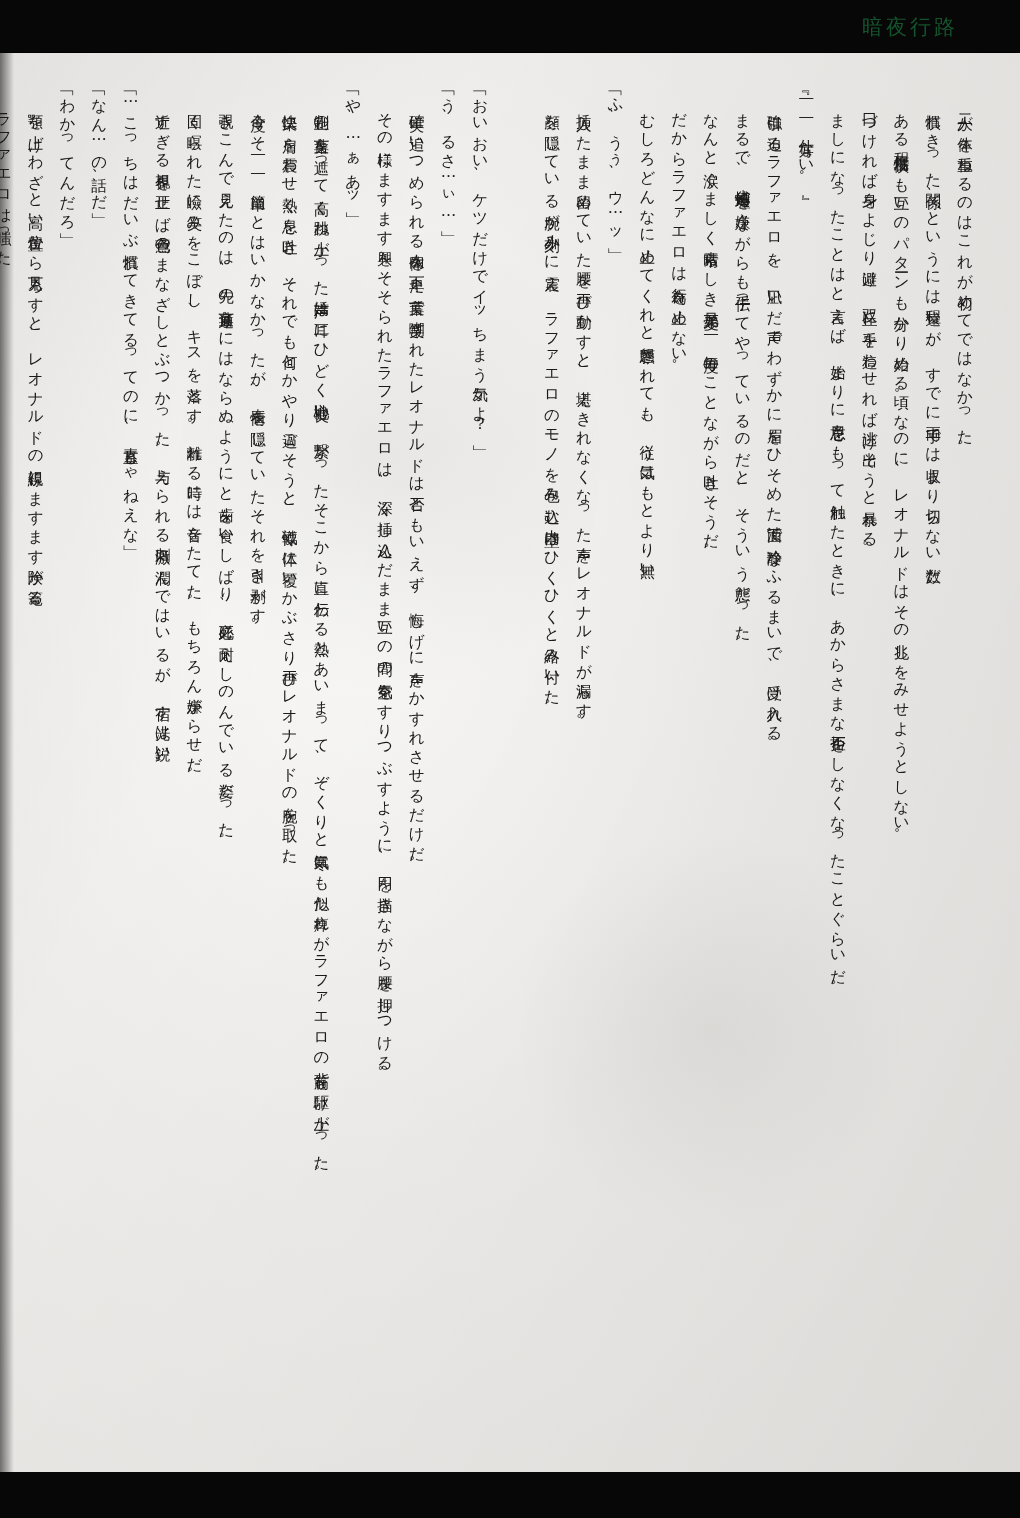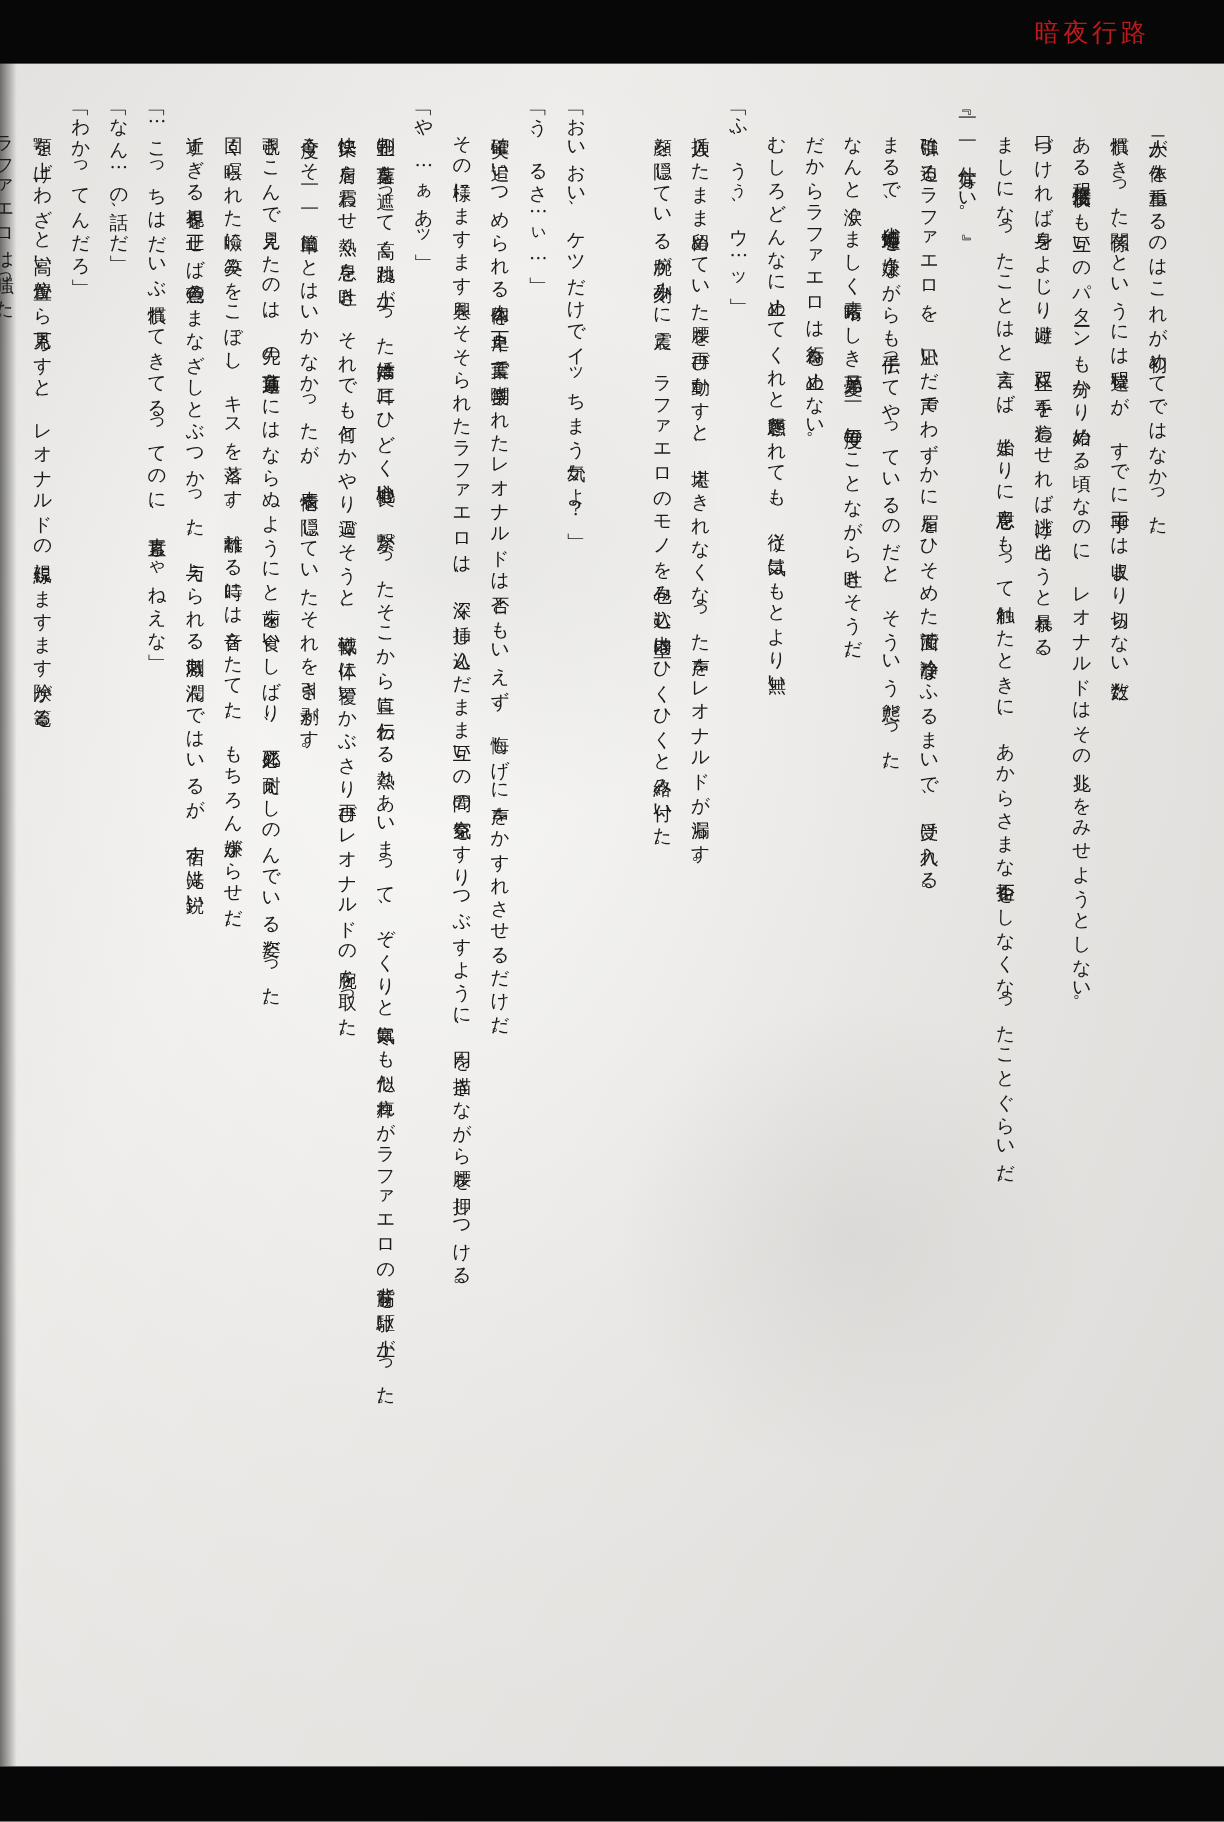--- a/index.html
+++ b/index.html
@@ -42,21 +42,21 @@
     left: 0;
     width: 1020px;
     height: 52px;
     background: #070707;
     box-shadow: 0 1px 0 #000;
   }
   .header-title {
     position: absolute;
     top: 13px;
     right: 62px;
-    color: #b91c1c;
+    color: #14532d;
     font-size: 21px;
     letter-spacing: 3px;
     font-family: "DejaVu Serif", "Liberation Serif", serif;
   }
   
   .footer-band {
     position: absolute;
     bottom: 0;
     left: 0;
     width: 1020px;

